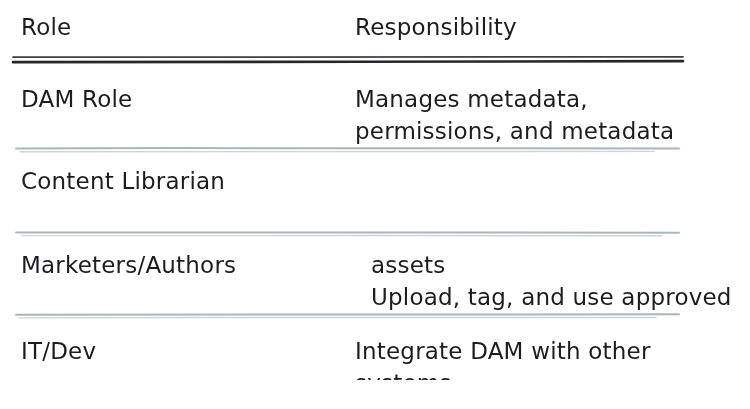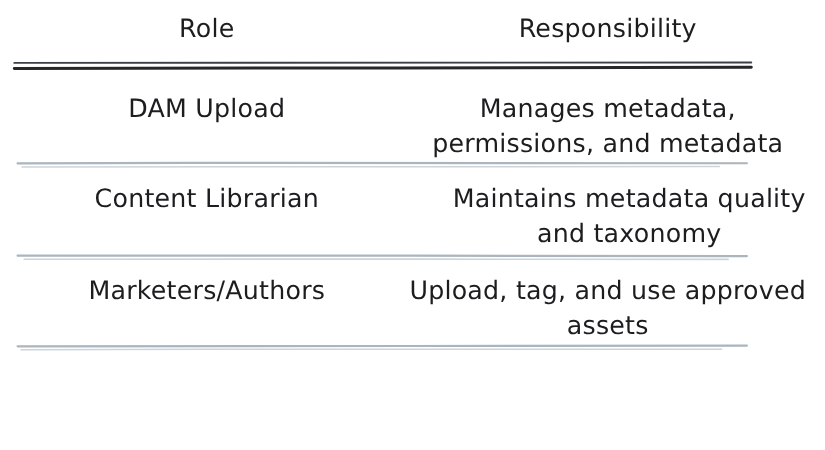--- a/index.html
+++ b/index.html
@@ -9,21 +9,20 @@
   }
   .sheet {
     position: relative;
     width: 750px;
     height: 380px;
     background: #ffffff;
     overflow: hidden;
     font-family: "DejaVu Sans", "Liberation Sans", sans-serif;
     color: #1d1d20;
     box-sizing: border-box;
-    text-align: center;
   }
   .row {
     display: grid;
     grid-template-columns: 355px 1fr;
     box-sizing: border-box;
   }
   .cell {
     font-size: 23px;
     line-height: 32px;
     letter-spacing: 0.2px;
@@ -32,21 +31,21 @@
   .cell.role {
     padding-left: 21px;
   }
   .cell.resp .line {
     display: block;
     white-space: nowrap;
   }
   .row.header   { height: 54px; padding-top: 11px; }
   .row.r1       { height: 80px; padding-top: 17px; }
   .row.r2       { height: 76px; padding-top: 11px; gap: 39px; }
-  .row.r3       { height: 74px; padding-top: 11px; }
+  .row.r3       { height: 74px; padding-top: 11px; gap: 16px; }
   .row.r4       { height: 89px; padding-top: 15px; }
   .sep {
     box-sizing: border-box;
     line-height: 0;
   }
   .sep.header-sep { height: 12px; padding-left: 10px; }
   .sep.row-sep    { height: 8px;  padding-left: 14px; }
   svg { display: block; }
 </style>
 </head>
@@ -60,58 +59,61 @@
   </div>
 
   <div class="sep header-sep">
     <svg width="676" height="12" viewBox="0 0 676 12">
       <path d="M3 3.2 C 180 1.8, 420 4.2, 673 2.8" stroke="#3c3f44" stroke-width="1.7" fill="none" stroke-linecap="round"></path>
       <path d="M3 8.2 C 200 6.4, 470 9.0, 673 7.2" stroke="#26272b" stroke-width="2.7" fill="none" stroke-linecap="round"></path>
     </svg>
   </div>
 
   <div class="row r1">
-    <div class="cell role">DAM Upload</div>
+    <div class="cell role">DAM Role</div>
     <div class="cell resp">
       <span class="line">Manages metadata,</span>
       <span class="line">permissions, and metadata</span>
     </div>
   </div>
 
   <div class="sep row-sep">
     <svg width="668" height="8" viewBox="0 0 668 8">
       <path d="M2 2.6 C 220 1.2, 430 3.4, 665 2.4" stroke="#aab5bd" stroke-width="2" fill="none" stroke-linecap="round"></path>
       <path d="M6 5.8 C 210 4.6, 420 6.4, 640 5.4" stroke="#ccd4d9" stroke-width="1.4" fill="none" stroke-linecap="round"></path>
     </svg>
   </div>
 
   <div class="row r2">
     <div class="cell role">Content Librarian</div>
-    <div class="cell resp">
-      <span class="line">Maintains metadata quality</span>
-      <span class="line">and taxonomy</span>
-    </div>
   </div>
 
   <div class="sep row-sep">
     <svg width="668" height="8" viewBox="0 0 668 8">
       <path d="M2 2.4 C 230 3.6, 440 1.4, 665 2.8" stroke="#aab5bd" stroke-width="2" fill="none" stroke-linecap="round"></path>
       <path d="M8 5.6 C 230 6.4, 430 4.8, 648 5.8" stroke="#ccd4d9" stroke-width="1.4" fill="none" stroke-linecap="round"></path>
     </svg>
   </div>
 
   <div class="row r3">
     <div class="cell role">Marketers/Authors</div>
     <div class="cell resp">
+      <span class="line">assets</span>
       <span class="line">Upload, tag, and use approved</span>
-      <span class="line">assets</span>
     </div>
   </div>
 
   <div class="sep row-sep">
     <svg width="668" height="8" viewBox="0 0 668 8">
       <path d="M2 2.8 C 200 1.4, 460 3.6, 665 2.2" stroke="#aab5bd" stroke-width="2" fill="none" stroke-linecap="round"></path>
       <path d="M5 5.9 C 215 4.9, 415 6.5, 642 5.5" stroke="#ccd4d9" stroke-width="1.4" fill="none" stroke-linecap="round"></path>
     </svg>
   </div>
 
+  <div class="row r4">
+    <div class="cell role">IT/Dev</div>
+    <div class="cell resp">
+      <span class="line">Integrate DAM with other</span>
+      <span class="line">systems</span>
+    </div>
+  </div>
 
 </div>
 
 </body></html>

